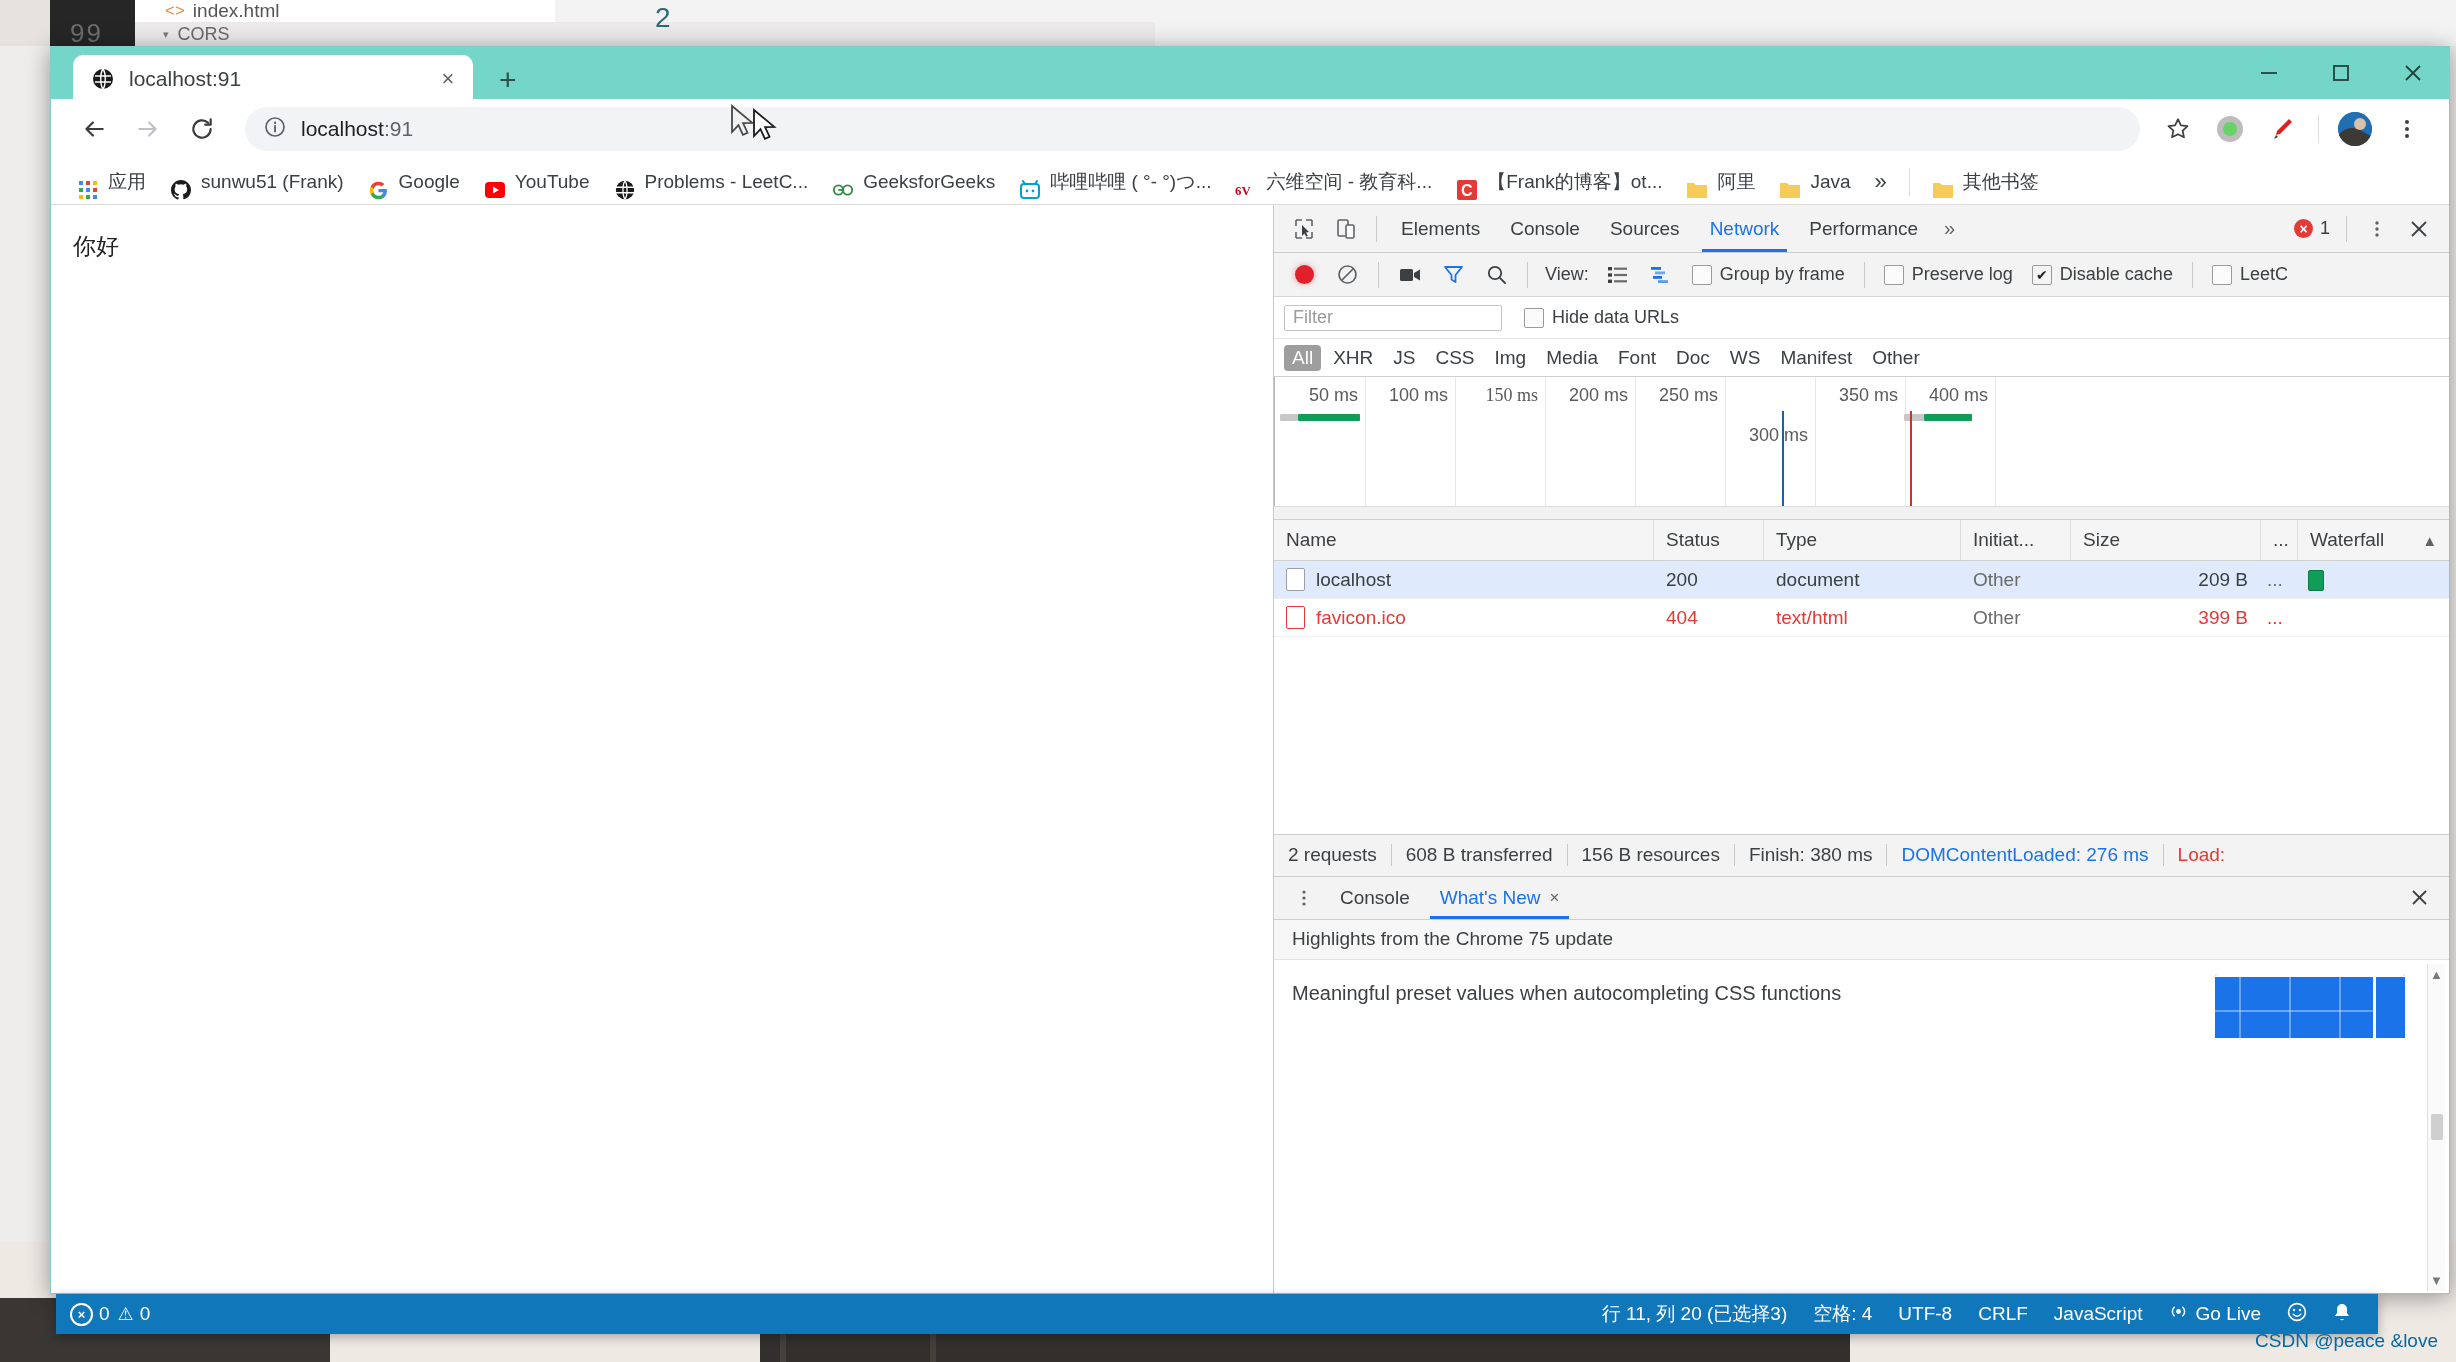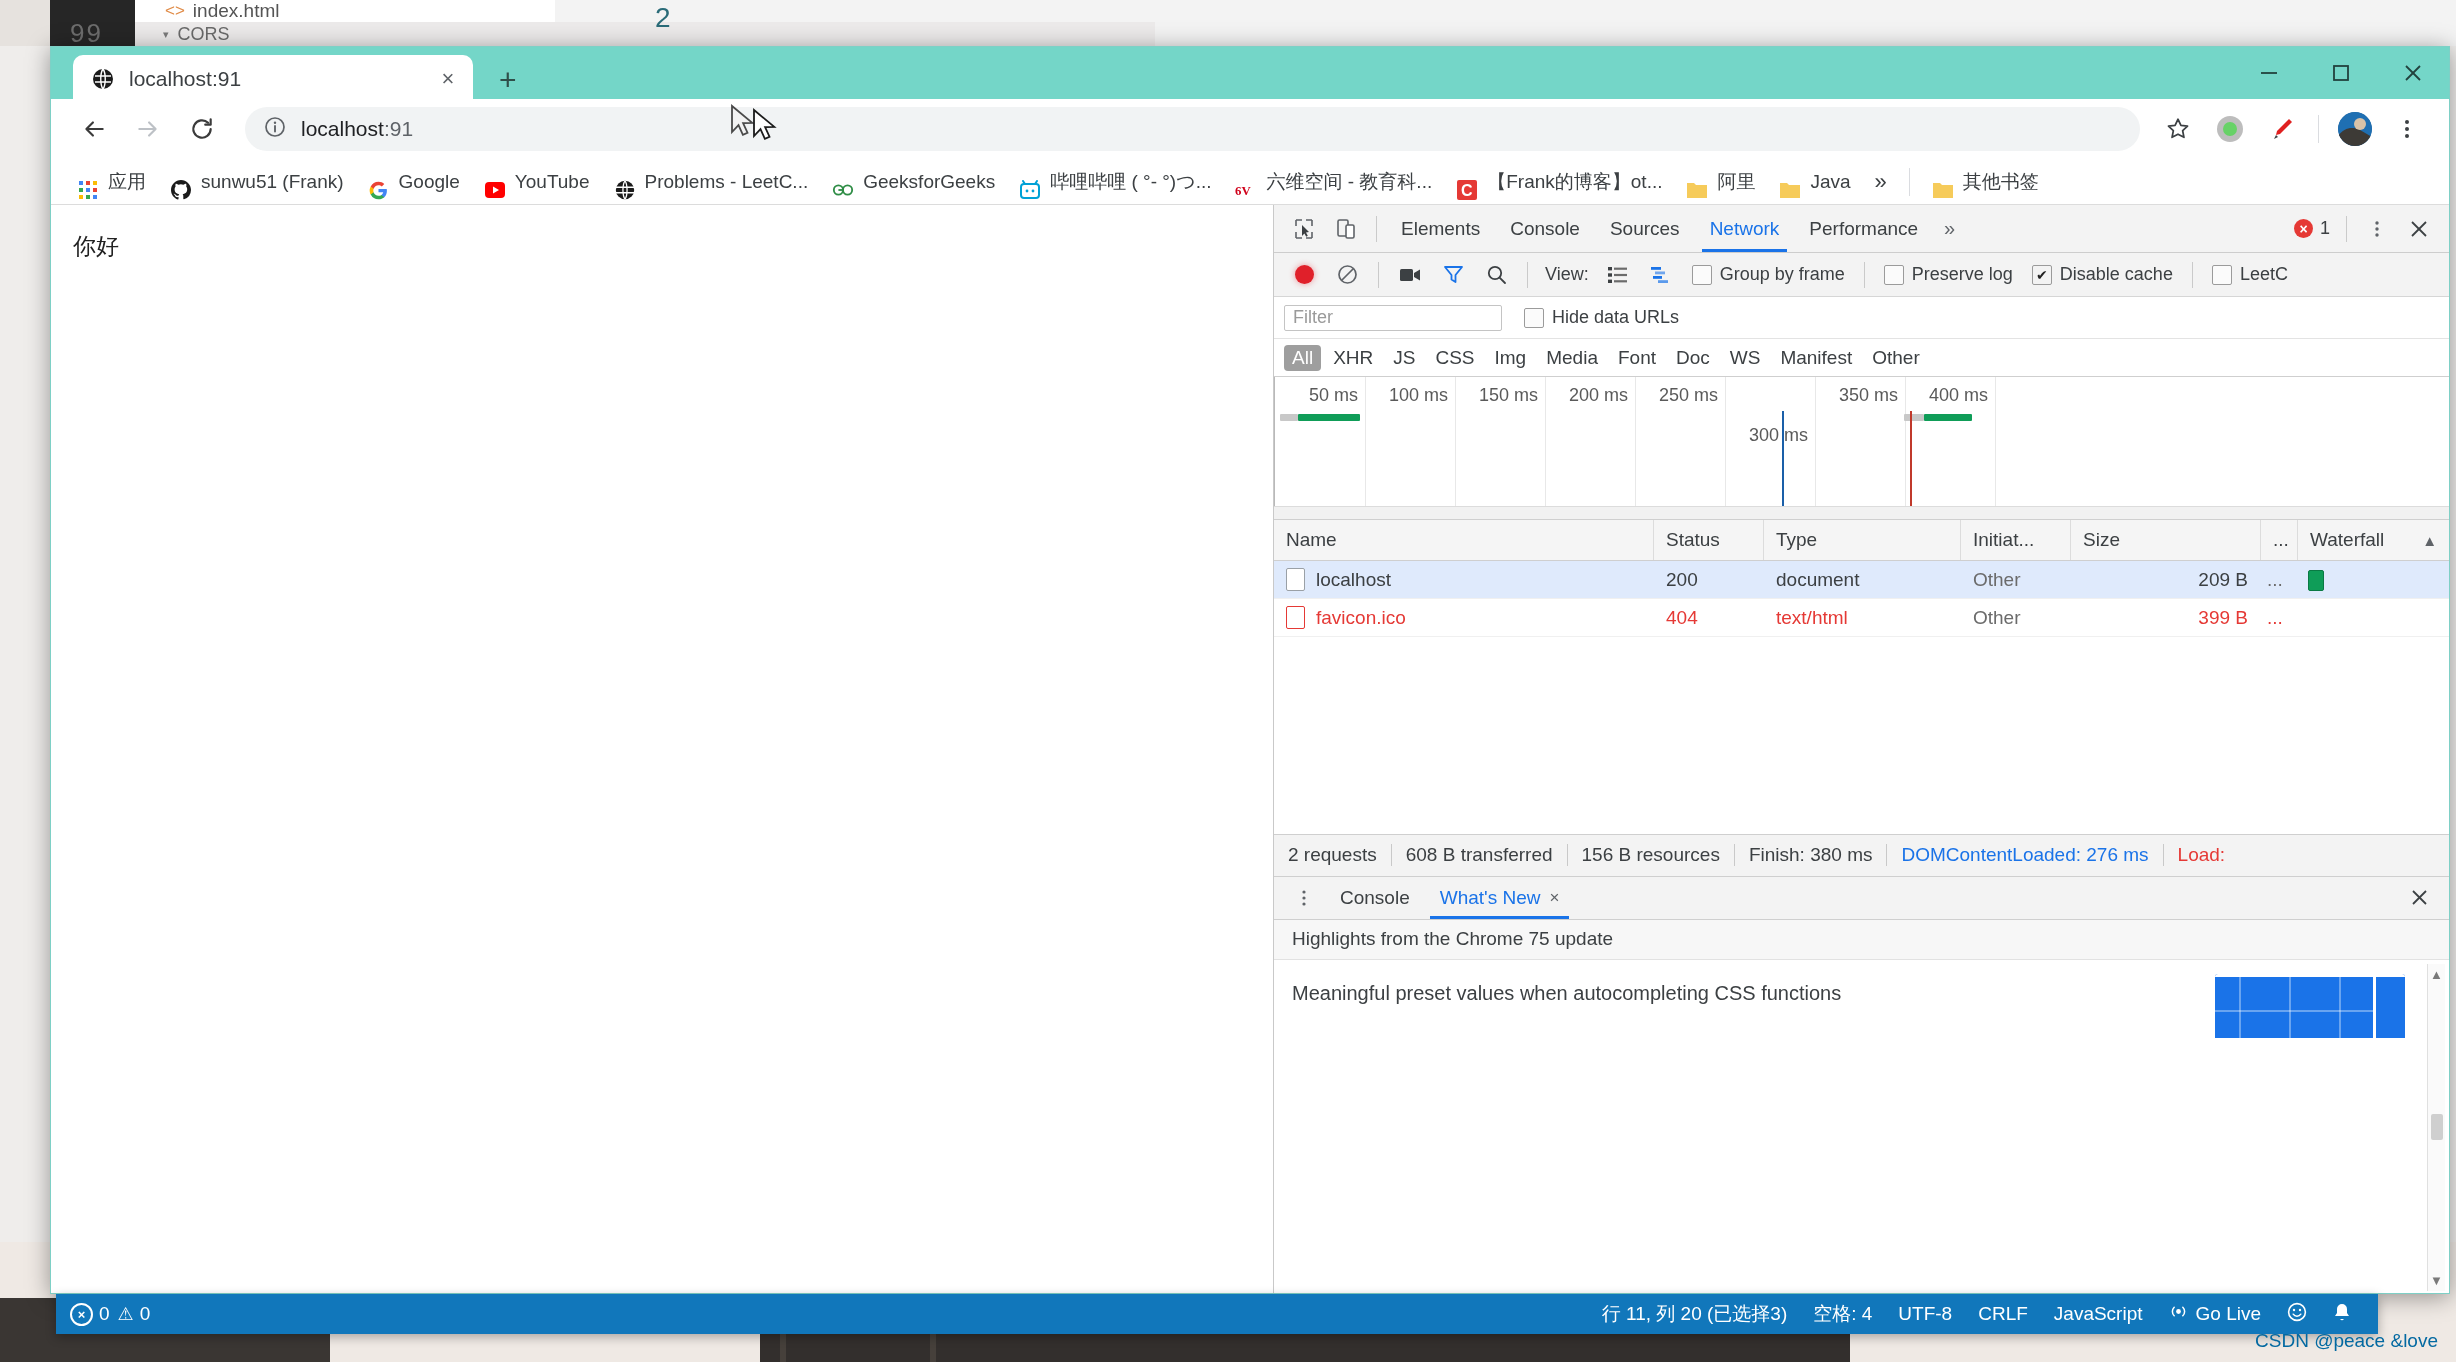--- a/index.html
+++ b/index.html
@@ -577,21 +577,21 @@
           <div class="ov-col" style="left:180px;width:1px;"></div>
           <div class="ov-col" style="left:270px;width:1px;"></div>
           <div class="ov-col" style="left:360px;width:1px;"></div>
           <div class="ov-col" style="left:450px;width:1px;"></div>
           <div class="ov-col" style="left:540px;width:1px;"></div>
           <div class="ov-col" style="left:630px;width:1px;"></div>
           <div class="ov-col" style="left:720px;width:1px;"></div>
         </div>
         <span class="ov-lbl" style="left:0px;width:84px;">50 ms</span>
         <span class="ov-lbl" style="left:90px;width:84px;">100 ms</span>
-        <span class="ov-lbl" style="left:180px;width:84px;">150 ms</span>
+        <span class="ov-lbl" style="left:180px;width:84px;font-family:Liberation Serif, serif;">150 ms</span>
         <span class="ov-lbl" style="left:270px;width:84px;">200 ms</span>
         <span class="ov-lbl" style="left:360px;width:84px;">250 ms</span>
         <span class="ov-lbl" style="left:450px;width:84px;margin-top:40px;">300 ms</span>
         <span class="ov-lbl" style="left:540px;width:84px;">350 ms</span>
         <span class="ov-lbl" style="left:630px;width:84px;">400 ms</span>
 
         <div class="ov-bar" style="left:6px;top:37px;width:18px;background:#c8c8c8;"></div>
         <div class="ov-bar" style="left:24px;top:37px;width:62px;background:#0f9d58;"></div>
         <div class="ov-bar" style="left:630px;top:37px;width:20px;background:#c8c8c8;"></div>
         <div class="ov-bar" style="left:650px;top:37px;width:48px;background:#0f9d58;"></div>

